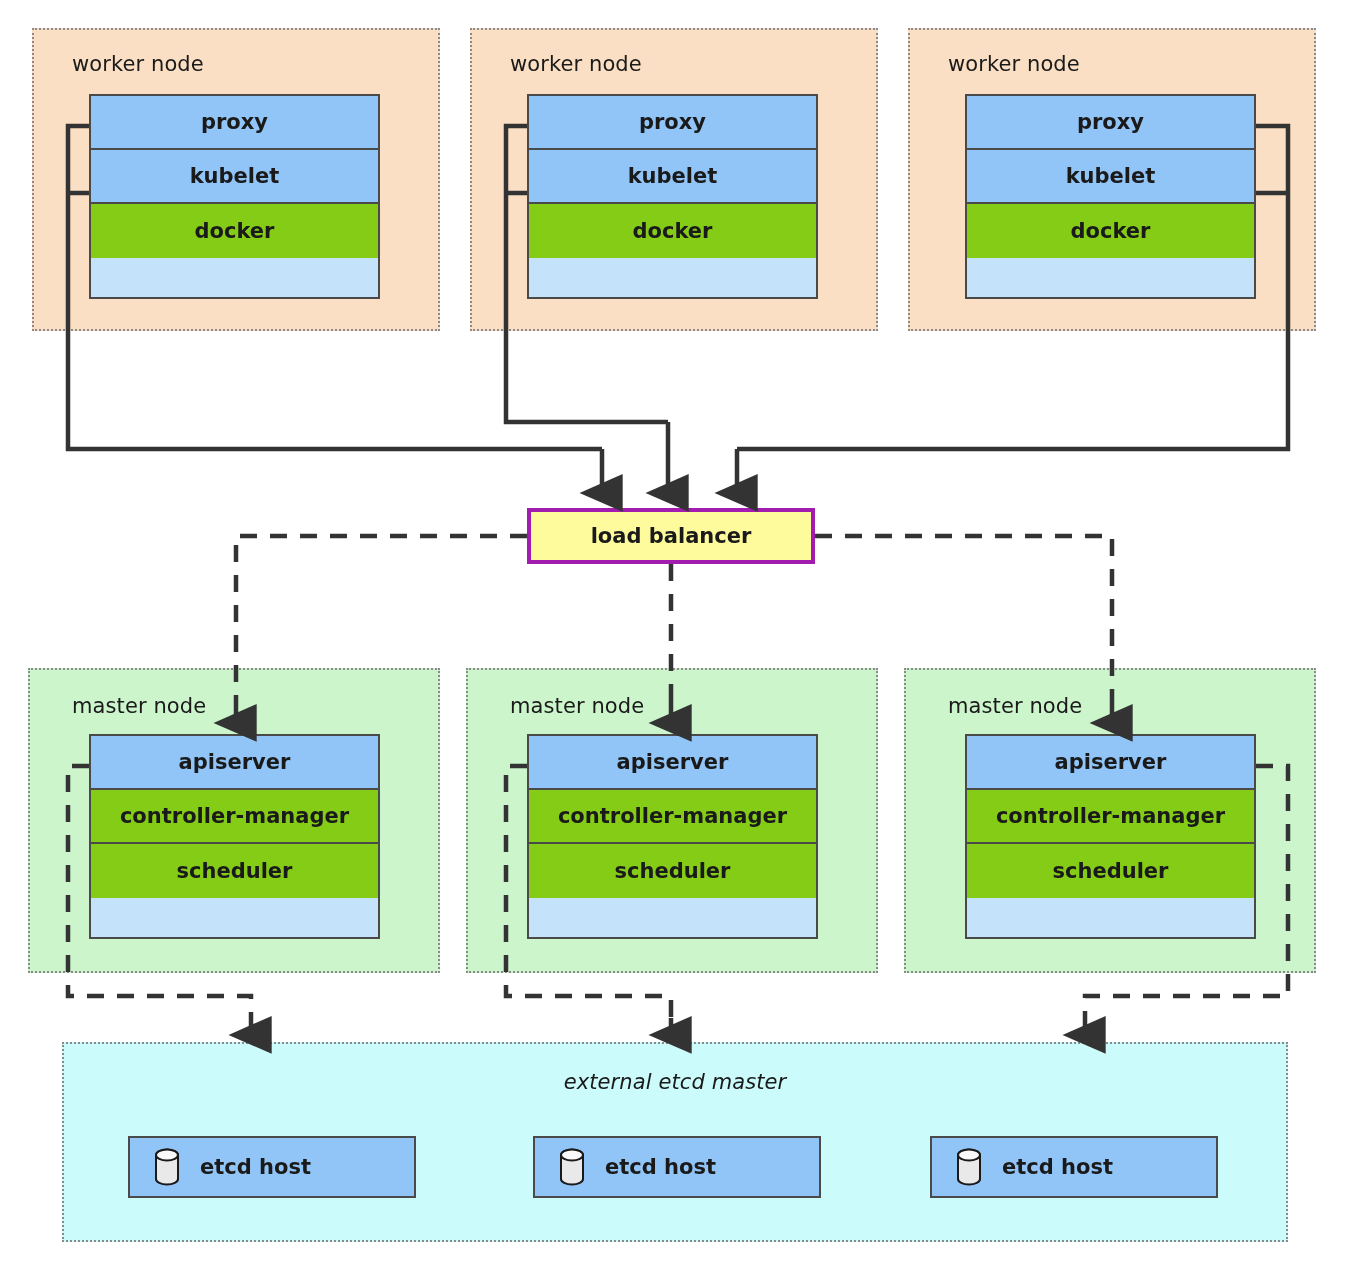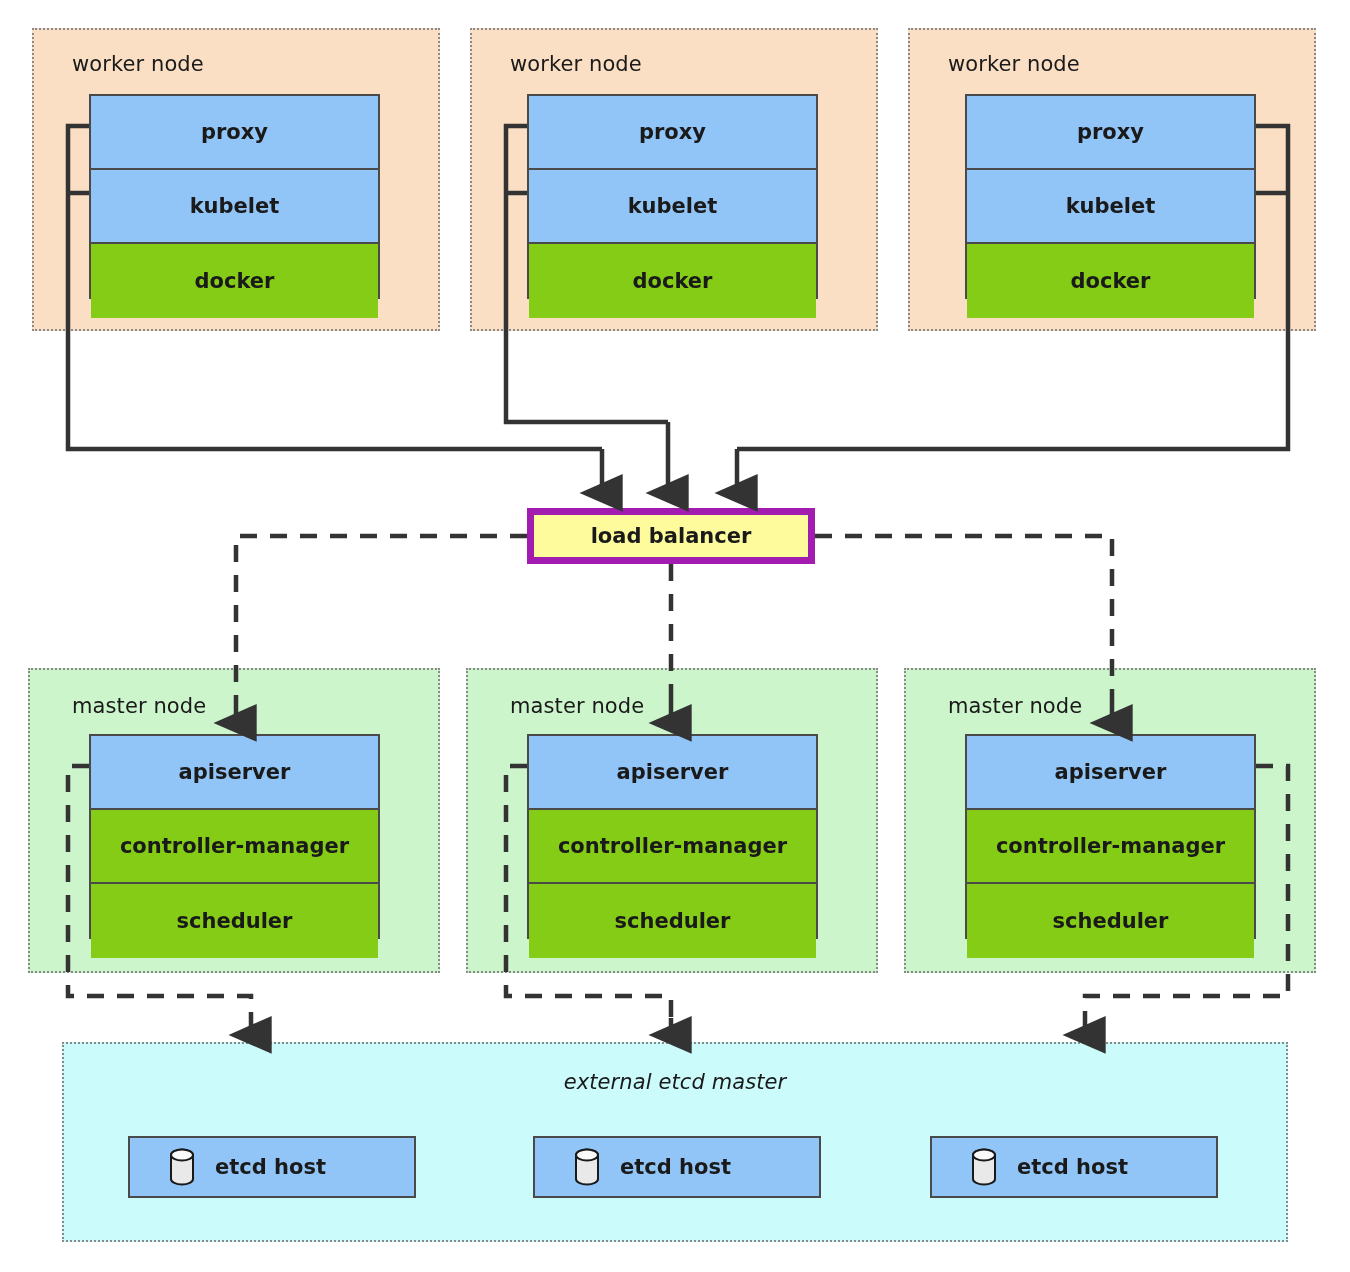--- a/index.html
+++ b/index.html
@@ -11,34 +11,34 @@
   .zone-worker{background:#fbdfc4;border:2px dotted #8a8a8a;}
   .zone-master{background:#ccf5cc;border:2px dotted #8a8a8a;}
   .zone-etcd{background:#ccfbfb;border:2px dotted #8a8a8a;}
 
   .zone-title{position:absolute;font-size:21px;font-weight:normal;color:#1a1a1a;
               letter-spacing:.1px;white-space:nowrap;}
   .zone-title.italic{font-style:italic;}
 
   .stack{position:absolute;box-sizing:border-box;border:2px solid #4a4a4a;
          background:#c5e2fb;}
-  .stack-row{box-sizing:border-box;height:74px;display:flex;align-items:center;
+  .stack-row{box-sizing:border-box;height:54px;display:flex;align-items:center;
              justify-content:center;font-size:21px;font-weight:bold;color:#1a1a1a;
              border-bottom:2px solid #4a4a4a;white-space:nowrap;}
   .stack-row:last-child{border-bottom:none;}
   .tone-dark{background:#92c5f7;}
   .tone-light{background:#84cc16;}
 
   .lb{position:absolute;box-sizing:border-box;background:#fdfb9b;
-      border:7px solid #a21caf;display:flex;align-items:center;justify-content:center;
+      border:4px solid #a21caf;display:flex;align-items:center;justify-content:center;
       font-size:21px;font-weight:bold;color:#1a1a1a;}
 
   .etcd-host{position:absolute;box-sizing:border-box;background:#92c5f7;
              border:2px solid #4a4a4a;display:flex;align-items:center;
-             padding-left:37px;gap:18px;}
+             padding-left:22px;gap:18px;}
   .etcd-host .lbl{font-size:21px;font-weight:bold;color:#1a1a1a;white-space:nowrap;}
   .db-icon{width:30px;height:40px;flex:0 0 auto;display:block;}
 </style>
 </head>
 <body>
 
 <div id="stage">
 
   <div class="zone zone-worker" style="left:32px;top:28px;width:408px;height:303px;">
     <div class="zone-title" style="left:38px;top:22px;">worker node</div>

